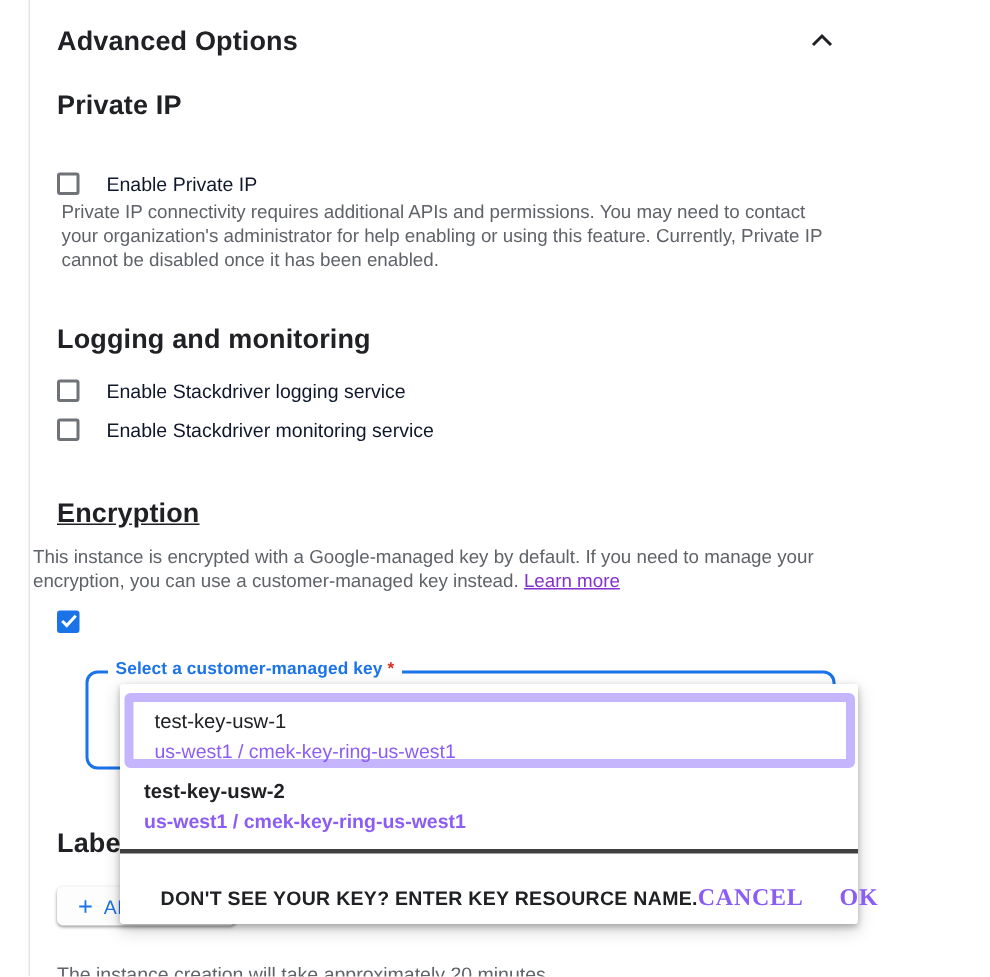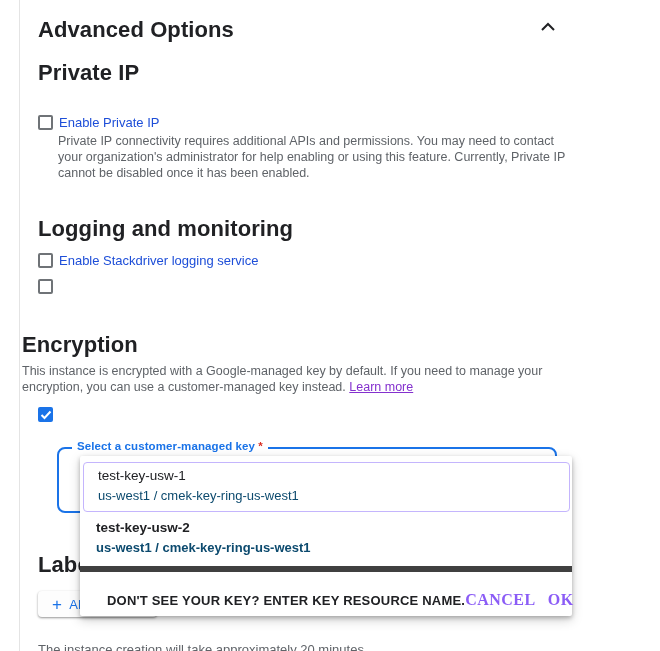--- a/index.html
+++ b/index.html
@@ -9,37 +9,37 @@
     color: #202124;
     width: 660px; height: 651px;
     position: relative;
     overflow: hidden;
   }
   .vdivider {
     position: absolute; left: 19px; top: 0; bottom: 0;
     width: 1px; background: #e4e4e4;
   }
   .page-title, .section-heading {
-    font-size: 22px; font-weight: 700; color: #202124;
+    font-size: 18px; font-weight: 700; color: #202124;
     letter-spacing: 0.1px;
   }
   .abs { position: absolute; }
 
   
   .cb-row { display: flex; align-items: flex-start; }
   .cb {
     width: 15px; height: 15px; flex: 0 0 15px;
     border: 2px solid #6f7377; border-radius: 2px;
     background: #fff; margin-top: 1px; cursor: pointer;
   }
   .cb.checked {
     border-color: #1a73e8; background: #1a73e8;
     display: flex; align-items: center; justify-content: center;
   }
-  .cb-label { margin-left: 6px; font-size: 13px; color: #1d4ed8; line-height: 17px; text-align: center; }
+  .cb-label { margin-left: 18px; font-size: 13px; color: #0f172a; line-height: 17px; text-align: center; }
 
   .desc {
     font-size: 12.5px; color: #5f6368; line-height: 16px;
   }
 
   .link-purple {
     color: #8430ce; text-decoration: underline; cursor: pointer;
   }
 
   
@@ -73,49 +73,49 @@
   
   .dropdown {
     position: absolute; left: 80px; top: 456px;
     width: 492px; height: 160px;
     background: #fff; border-radius: 2px;
     box-shadow: 0 2px 4px rgba(0,0,0,0.25), 0 4px 12px rgba(0,0,0,0.18);
     z-index: 2;
   }
   .dd-option { cursor: pointer; }
   .dd-option .opt-name { font-size: 13.5px; color: #202124; line-height: 15px; }
-  .dd-option .opt-loc  { font-size: 13px; color: #0c4a6e; line-height: 15px; margin-top: 5px; }
+  .dd-option .opt-loc  { font-size: 13px; color: #8b5cf6; line-height: 15px; margin-top: 5px; }
   .dd-option.selected {
     position: absolute; left: 3px; top: 6px; right: 2px; height: 50px;
-    border: 1px solid #c4b5fd; border-radius: 4px;
+    border: 6px solid #c4b5fd; border-radius: 4px;
     padding: 5px 0 0 14px; background: #fff;
   }
   .dd-option.plain {
     position: absolute; left: 0; top: 62px; right: 0; height: 44px;
     padding: 2px 0 0 16px;
     font-weight: bold;
   }
   .dd-footer {
     position: absolute; left: 0; right: 0; bottom: 0; height: 50px;
-    border-top: 6px solid #404040;
+    border-top: 3px solid #404040;
     display: flex; align-items: center;
     padding: 12px 29px 0 27px;
     justify-content: space-between;
   }
   .dd-footer .prompt {
     font-size: 13px; font-weight: 700; color: #202124;
     letter-spacing: 0.2px; white-space: nowrap;
   }
   .dd-footer .spacer { flex: 1; }
   .btn-text {
     font-size: 16px; font-weight: 700; color: #8b5cf6;
     letter-spacing: 0.5px; cursor: pointer; background: none; border: none;
     font-family: Liberation Serif, serif;
   }
-  .dd-footer .btn-text + .btn-text { margin-left: 12px; }
+  .dd-footer .btn-text + .btn-text { margin-left: 24px; }
 
   .footer-note { font-size: 13px; color: #5f6368; }
   .chevron-btn { cursor: pointer; }
 </style>
 </head>
 <body>
 
 <div class="vdivider"></div>
 
 <div class="abs page-title" style="left:38px; top:17px;">Advanced Options</div>
@@ -125,32 +125,33 @@
       <polyline points="4,10 10,4 16,10" fill="none" stroke="#202124" stroke-width="2"></polyline>
     </svg>
   </span>
 </span>
 
 <div class="abs section-heading" style="left:38px; top:60px;">Private IP</div>
 <div class="abs cb-row" style="left:38px; top:114px;">
   <span class="cb"></span>
   <span class="cb-label">Enable Private IP</span>
 </div>
-<div class="abs desc" style="left:58px; top:133px; width:512px;">Private IP connectivity requires additional APIs and permissions. You may need to contact your organization's administrator for help enabling or using this feature. Currently, Private IP cannot be disabled once it has been enabled.</div>
+<div class="abs desc" style="left:41px; top:133px; width:512px;">Private IP connectivity requires additional APIs and permissions. You may need to contact your organization's administrator for help enabling or using this feature. Currently, Private IP cannot be disabled once it has been enabled.</div>
 
 <div class="abs section-heading" style="left:38px; top:216px;">Logging and monitoring</div>
 <div class="abs cb-row" style="left:38px; top:252px;">
   <span class="cb"></span>
   <span class="cb-label">Enable Stackdriver logging service</span>
 </div>
 <div class="abs cb-row" style="left:38px; top:278px;">
   <span class="cb"></span>
+  <span class="cb-label">Enable Stackdriver monitoring service</span>
 </div>
 
-<div class="abs section-heading" style="left:22px; top:332px;">Encryption</div>
+<div class="abs section-heading" style="left:38px; top:332px;text-decoration:underline;">Encryption</div>
 <div class="abs desc" style="left:22px; top:363px; width:528px;"><span>This instance is encrypted with a Google-managed key by default. If you need to manage your encryption, you can use a customer-managed key instead.</span>
   <span class="link-purple">Learn more</span></div>
 <div class="abs cb-row" style="left:38px; top:406px;">
   <span class="cb checked">
     <span>
       <svg width="12" height="10" viewBox="0 0 12 10">
         <polyline points="1.5,5 4.5,8 10.5,1.5" fill="none" stroke="#ffffff" stroke-width="2"></polyline>
       </svg>
     </span>
   </span>

